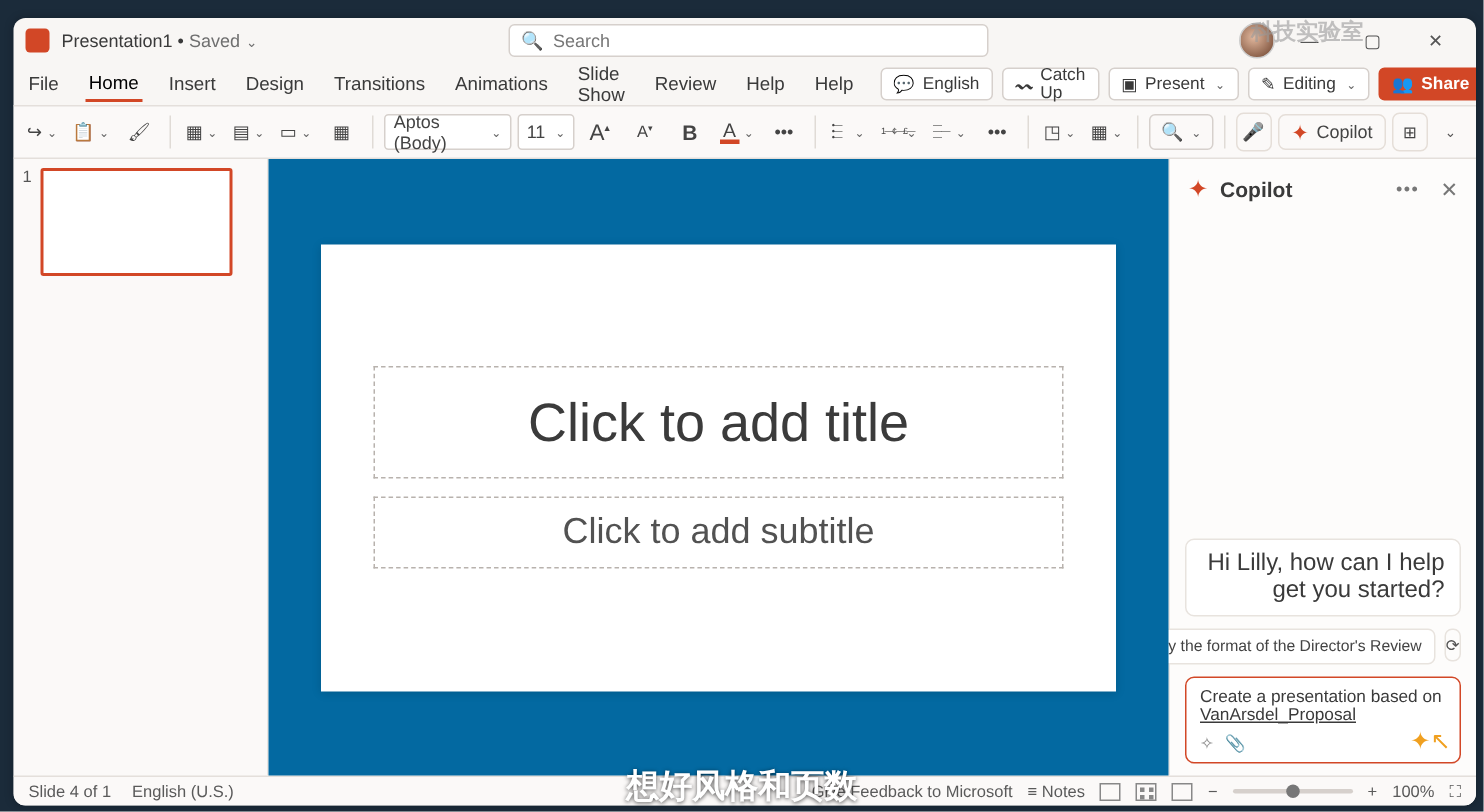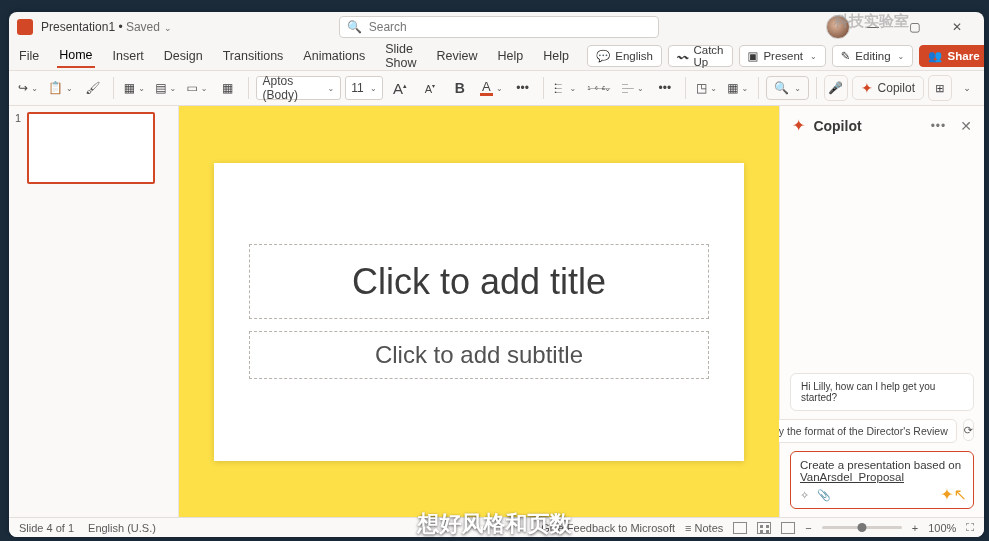--- a/index.html
+++ b/index.html
@@ -42,33 +42,33 @@
   .accent-pill { height: 24px; border: 1px solid #e5ded8; border-radius: 5px; display: flex; align-items: center; padding: 0 8px; gap: 5px; font-size: 12px; }
   .copilot-spark { color: #d24726; font-size: 14px; }
   .mic-btn { width: 26px; height: 26px; border: 1px solid #e5ded8; border-radius: 5px; display: flex; align-items: center; justify-content: center; color: #d24726; }
   .designer-btn { width: 26px; height: 26px; border: 1px solid #e5ded8; border-radius: 5px; display: flex; align-items: center; justify-content: center; font-size: 11px; }
   .ribbon-chev { width: 24px; height: 24px; display: flex; align-items: center; justify-content: center; font-size: 9px; color: #555; }
   .workspace { flex: 1; display: flex; min-height: 0; }
   .thumbs { width: 170px; border-right: 1px solid #e9e4df; padding: 6px; background: #fbf9f8; }
   .thumb-wrap { display: flex; gap: 6px; }
   .thumb-num { font-size: 11px; color: #555; }
   .thumb { width: 128px; height: 72px; border: 2px solid #d24726; background: #fff; border-radius: 2px; }
-  .canvas { flex: 1; display: flex; align-items: center; justify-content: center; background: #fde047; position: relative; }
+  .canvas { flex: 1; display: flex; align-items: center; justify-content: center; background: #0369a1; position: relative; }
   .slide { width: 530px; height: 298px; background: #fff; box-shadow: 0 1px 6px rgba(0,0,0,.15); display: flex; flex-direction: column; align-items: center; justify-content: center; gap: 12px; padding: 24px; }
   .title-box, .subtitle-box { width: 460px; border: 1px dashed #b8b2ad; display: flex; align-items: center; justify-content: center; color: #3b3b3b; }
   .title-box { height: 75px; font-size: 36px; font-weight: 400; }
   .subtitle-box { height: 48px; font-size: 24px; font-weight: 400; color: #525252; }
   .copilot-pane { width: 205px; border-left: 1px solid #e9e4df; background: #fdfcfb; display: flex; flex-direction: column; }
   .cp-head { display: flex; align-items: center; gap: 8px; padding: 10px 12px; }
   .cp-head .spark { color: #d24726; font-size: 16px; }
   .cp-head .ttl { font-size: 14px; font-weight: 600; color: #3a3a3a; }
   .cp-head .dots { margin-left: auto; color: #777; font-size: 12px; letter-spacing: 1px; }
   .cp-head .x { color: #777; font-size: 14px; margin-left: 6px; cursor: pointer; }
   .cp-body { flex: 1; padding: 8px 10px; display: flex; flex-direction: column; justify-content: flex-end; gap: 8px; }
-  .cp-msg { font-size: 10px; color: #3a3a3a; padding: 7px 10px; border: 1px solid #e8e3de; background: #fff; border-radius: 6px; }
+  .cp-msg { font-size: 16px; color: #3a3a3a; padding: 7px 10px; border: 1px solid #e8e3de; background: #fff; border-radius: 6px; text-align: right; }
   .cp-sugg-row { display: flex; gap: 6px; justify-content: flex-end; }
   .cp-sugg { font-size: 10.5px; color: #444; padding: 5px 8px; border: 1px solid #e8e3de; background: #fff; border-radius: 5px; white-space: nowrap; }
   .cp-refresh { width: 22px; height: 22px; border: 1px solid #e8e3de; border-radius: 5px; display: flex; align-items: center; justify-content: center; font-size: 11px; color: #555; }
   .cp-input { border: 1px solid #d24726; border-radius: 6px; padding: 7px 9px 6px; background: #fff; display: flex; flex-direction: column; gap: 6px; position: relative; }
   .cp-input .prompt-line { font-size: 11.5px; color: #3a3a3a; }
   .cp-input .prompt-link { text-decoration: underline; color: #3a3a3a; }
   .cp-icons { display: flex; gap: 8px; align-items: center; }
   .cp-icons span { font-size: 11px; color: #888; }
   .cursor-spark { position: absolute; right: 6px; bottom: 4px; font-size: 16px; color: #f0a020; }
   .statusbar { height: 20px; border-top: 1px solid #e4dfdb; background: #fbf9f8; display: flex; align-items: center; padding: 0 10px; font-size: 11px; color: #5a5a5a; gap: 14px; }

